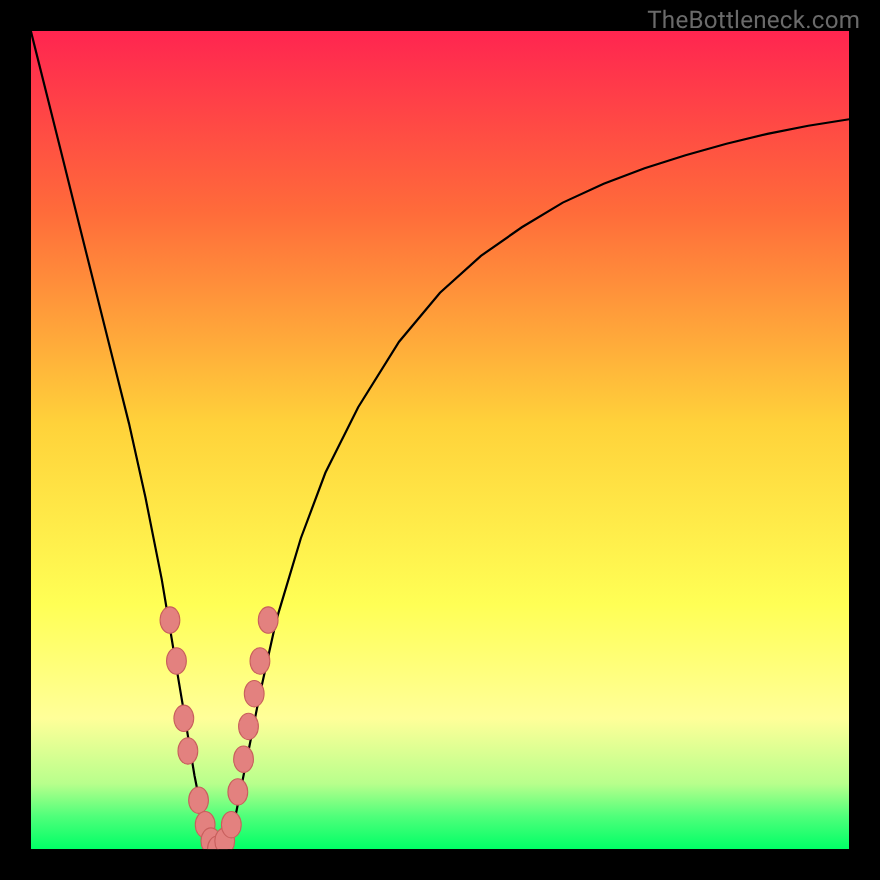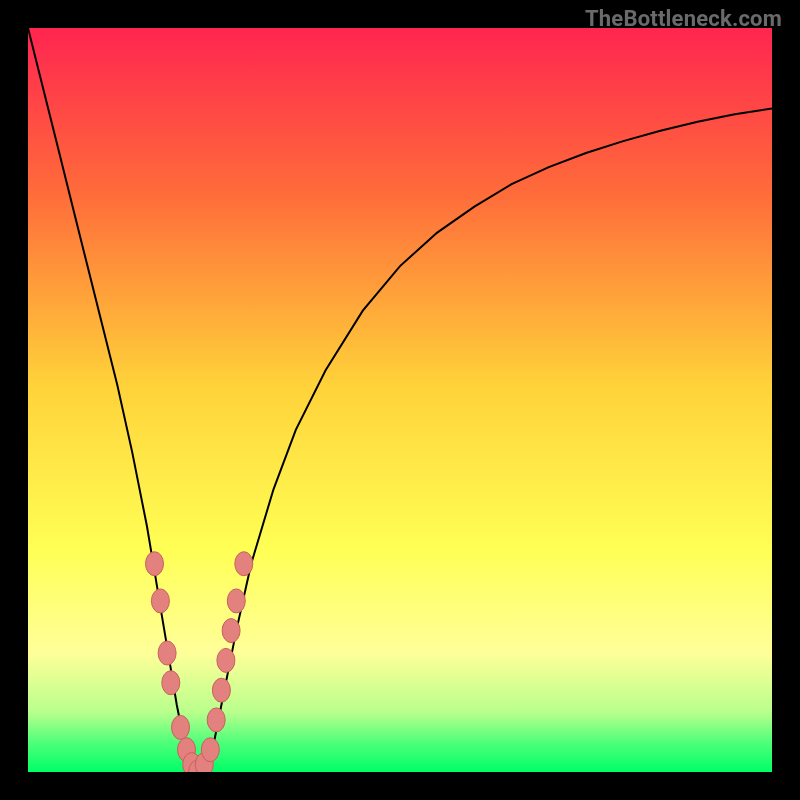--- a/index.html
+++ b/index.html
@@ -24,21 +24,21 @@
     width: 744px;
     height: 744px;
     overflow: hidden;
   }
   .watermark {
     position: absolute;
     top: 6px;
     right: 18px;
     color: #6a6a6a;
     font-size: 22px;
-    font-weight: 700;
+    font-weight: 400;
     letter-spacing: 0.2px;
     user-select: none;
   }
   svg {
     display: block;
   }
 </style>
 </head>
 <body>
 

